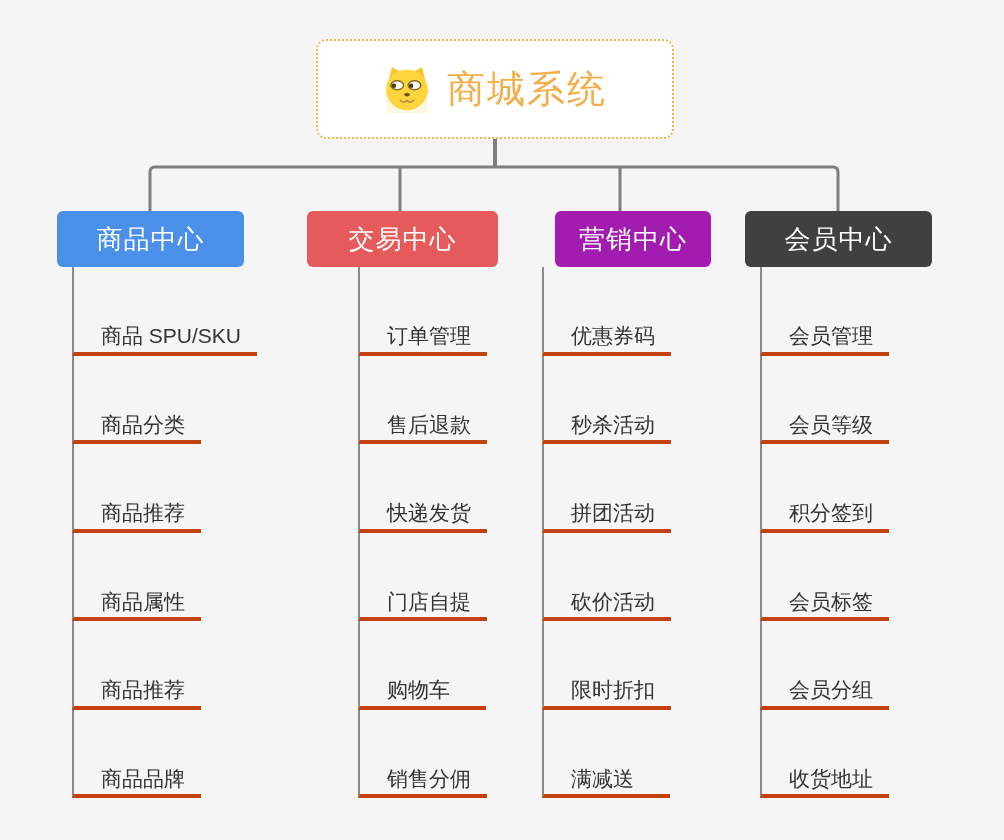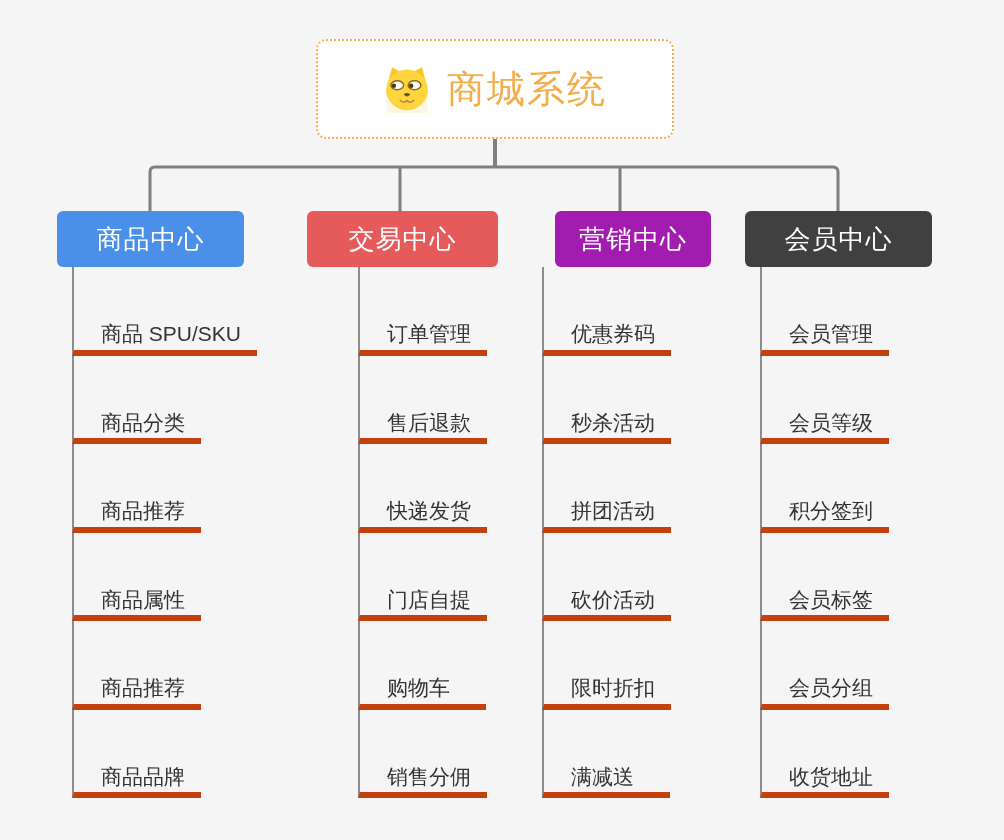--- a/index.html
+++ b/index.html
@@ -78,21 +78,21 @@
   .list-2 { left: 322px; padding-left: 36px; }
   .list-3 { left: 542px; }
   .list-4 { left: 760px; }
 
   .topic-item {
     box-sizing: border-box;
     height: 88.5px;
     width: max-content;
     min-width: 128px;
     border-left: 2px solid #8c8c8c;
-    border-bottom: 6px solid #c2410c;
+    border-bottom: 4px solid #c2410c;
     display: flex;
     align-items: flex-end;
     padding: 0 16px 4px 27px;
     cursor: default;
   }
   .topic-label {
     font-size: 21px;
     color: #333333;
     white-space: nowrap;
     line-height: 1.1;

